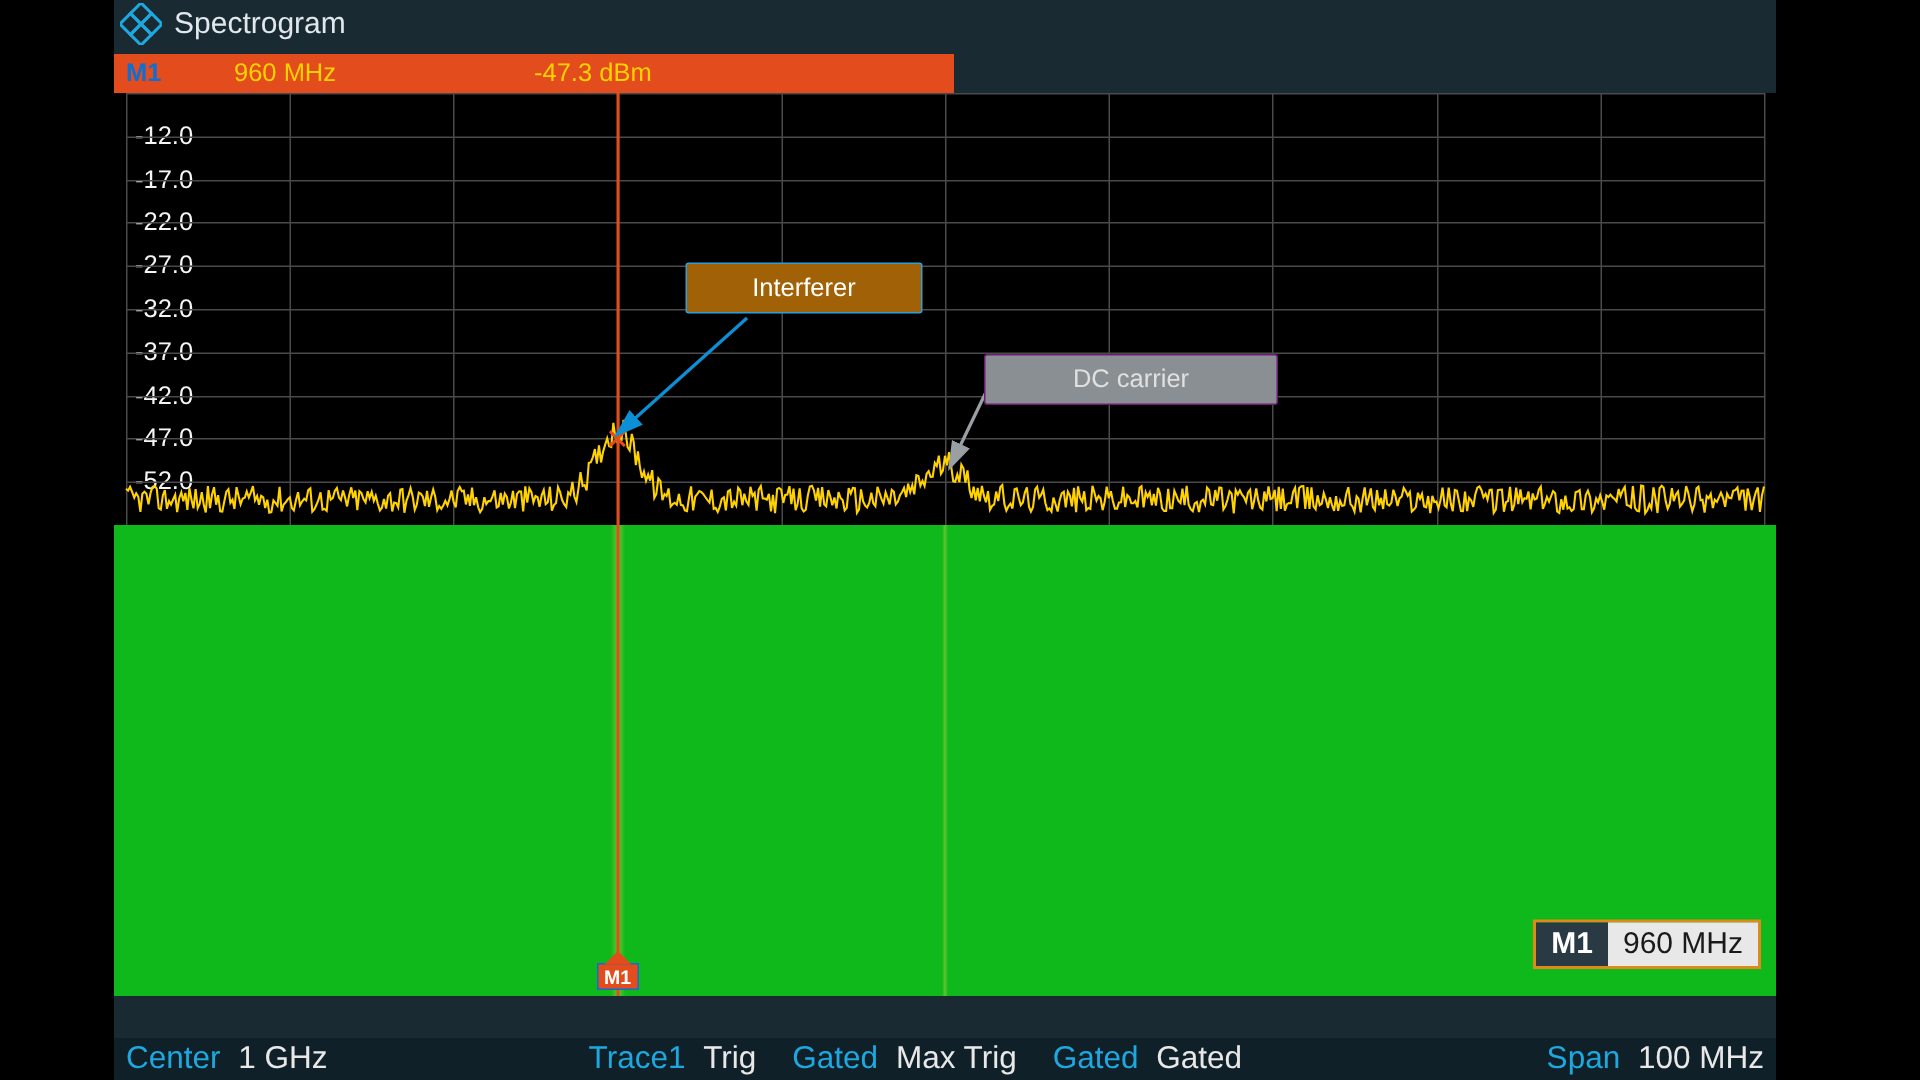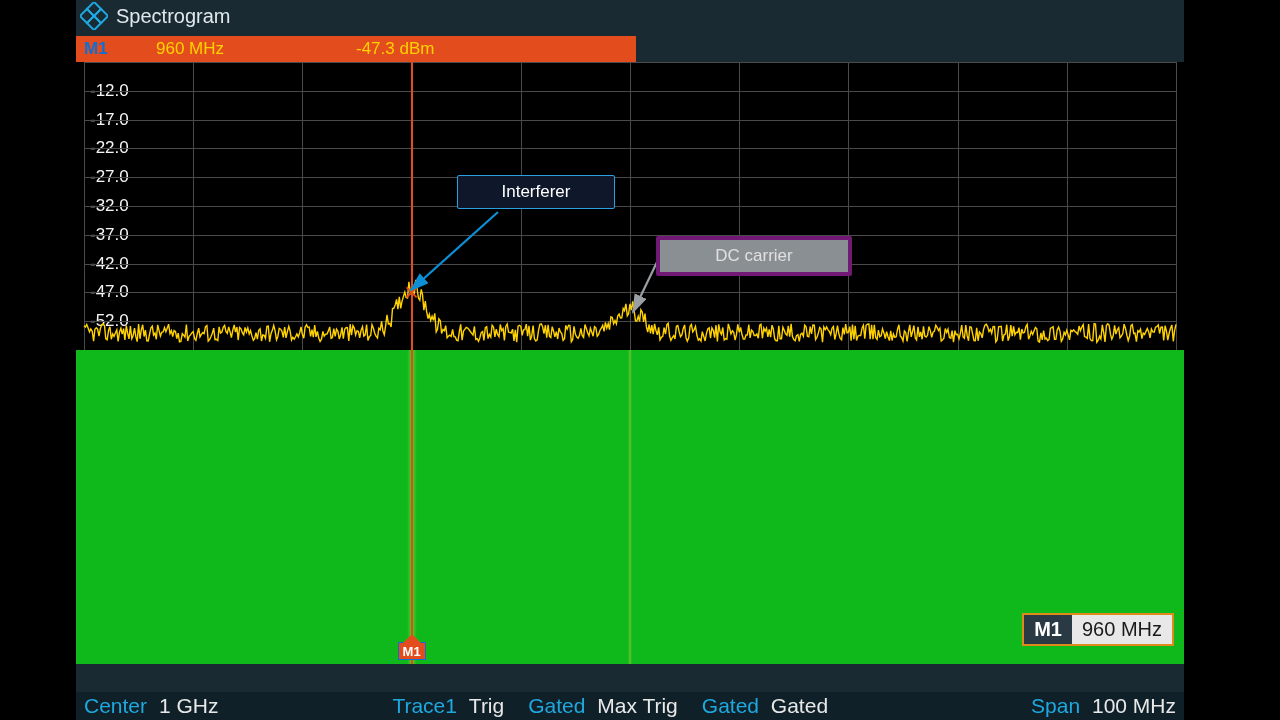--- a/index.html
+++ b/index.html
@@ -117,29 +117,29 @@
   }
   .callout {
     position: absolute;
     z-index: 10;
     padding: 6px 16px;
     border-radius: 2px;
     font-size: 17px;
     text-align: center;
   }
   .callout-blue {
-    background: #0f172a;
+    background: #a16207;
     color: #fff;
     border: 1px solid #2aa0e0;
     text-align: center;
   }
   .callout-gray {
     background: #8a8f93;
     color: #e0e0e0;
-    border: 4px solid #701a75;
+    border: 1px solid #701a75;
   }
   .arrow-svg {
     position: absolute;
     z-index: 8;
     pointer-events: none;
   }
   .waterfall {
     position: absolute;
     top: 288px;
     left: 0;

